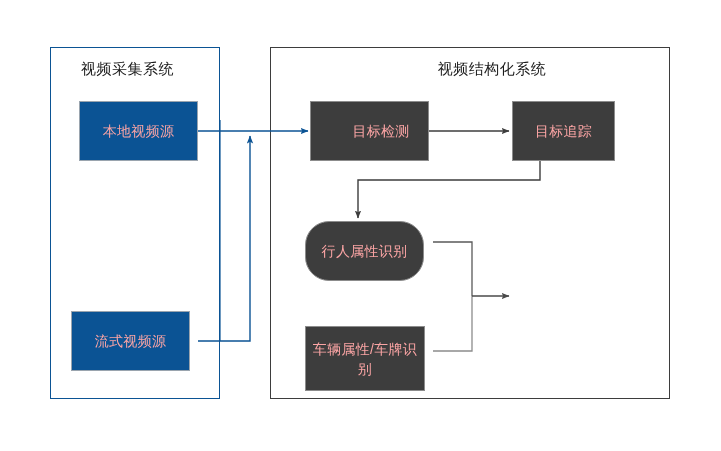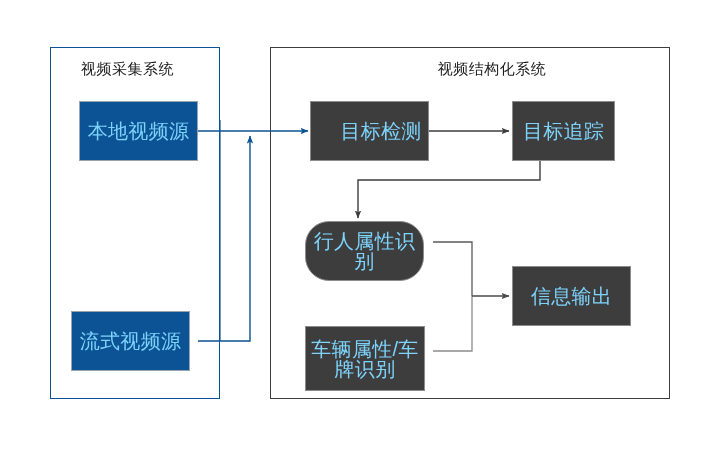--- a/index.html
+++ b/index.html
@@ -38,22 +38,22 @@
     letter-spacing: 0.5px;
     white-space: nowrap;
   }
   .node {
     position: absolute;
     box-sizing: border-box;
     display: flex;
     align-items: center;
     justify-content: center;
     text-align: center;
-    color: #7dd3fc;
-    font-size: 20px;
+    color: #fca5a5;
+    font-size: 14px;
     line-height: 20px;
     letter-spacing: 0.3px;
     padding: 2px 4px;
   }
   .node-blue {
     background: #0b5394;
     border: 1px solid #9aa4ae;
   }
   .node-dark {
     background: #3d3d3d;
@@ -135,15 +135,14 @@
   <div class="node node-blue" style="left:71px; top:311px; width:119px; height:60px;">流式视频源</div>
 
   <div class="node node-dark" style="left:310px; top:101px; width:119px; height:60px;padding-left:27px;">目标检测</div>
 
   <div class="node node-dark" style="left:512px; top:101px; width:103px; height:60px;">目标追踪</div>
 
   <div class="node node-dark" style="left:305px; top:221px; width:119px; height:60px;border-radius:24px;">行人属性识别</div>
 
   <div class="node node-dark" style="left:305px; top:326px; width:120px; height:65px;">车辆属性/车牌识别</div>
 
-  <div class="node node-dark" style="left:512px; top:266px; width:119px; height:60px;">信息输出</div>
 
 </div>
 
 </body></html>

